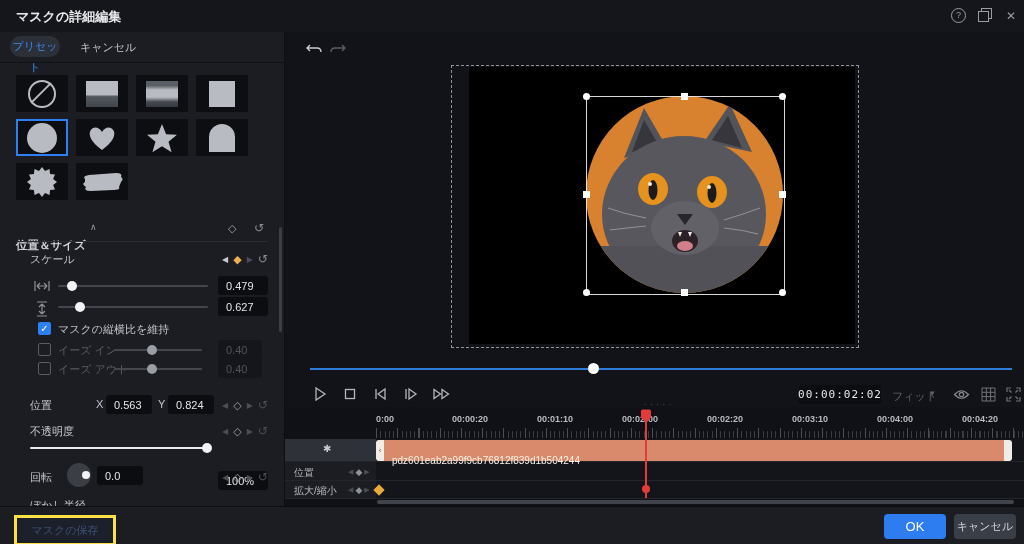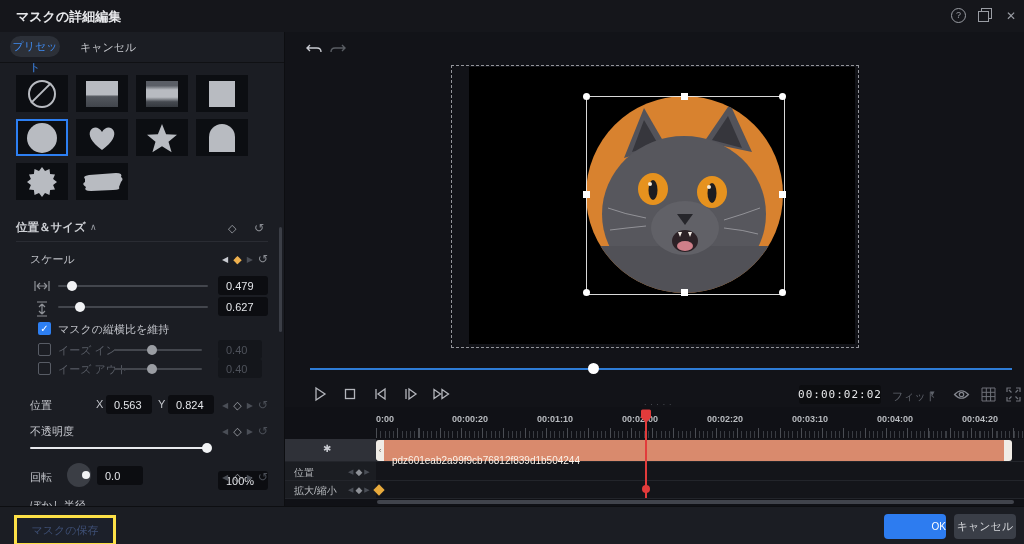--- a/index.html
+++ b/index.html
@@ -67,21 +67,21 @@
   .ticks2{position:absolute;height:10px;background:repeating-linear-gradient(90deg,#4a4d53 0 1px,transparent 1px 21.25px);}
   .trackhead{background:#1b1d22;border-bottom:1px solid #23252b;box-sizing:border-box;}
   .trklbl{font-size:10px;color:#b9bcc0;}
   .trow{background:#14151a;border-bottom:1px solid #23252b;box-sizing:border-box;}
   .cliphandle{width:8px;background:#f0ece6;position:absolute;top:0;height:21px;color:#6b6257;
               font-size:8px;line-height:21px;text-align:center;}
   .scrollbar{height:4px;background:#41444c;border-radius:2px;}
   
   .footer{left:0;top:506px;width:1024px;height:38px;background:#1b1d23;border-top:1px solid #0d0e11;}
   .btn-ok{left:884px;top:7px;width:62px;height:25px;background:#2d7cf0;border-radius:4px;color:#fff;
-          font-size:10px;text-align:right;line-height:25px;}
+          font-size:13px;text-align:center;line-height:25px;}
   .btn-cancel{left:954px;top:7px;width:62px;height:25px;background:#3a3e47;border-radius:4px;color:#d4d6da;
           font-size:11px;text-align:center;line-height:25px;}
   svg{display:block;}
 </style>
 </head>
 <body>
 
 <div id="app">
 
   <div class="abs titlebar"></div>
@@ -135,21 +135,21 @@
       <svg width="30" height="30" viewBox="0 0 30 30">
         <polygon fill="#b8bbc1" points="30,15 26.1,18 28,22.5 23.1,23.1 22.5,28 18,26.1 15,30 12,26.1 7.5,28 6.9,23.1 2,22.5 3.9,18 0,15 3.9,12 2,7.5 6.9,6.9 7.5,2 12,3.9 15,0 18,3.9 22.5,2 23.1,6.9 28,7.5 26.1,12"></polygon>
       </svg>
     </div>
     <div class="abs tile" style="left:76px;top:131px;">
       <svg width="44" height="24" viewBox="0 0 44 24">
         <path d="M5 9 Q2 6 9 5 L36 3 Q43 3 41 7 Q44 9 41 12 L39 17 Q41 20 33 20 L11 21 Q3 21 6 17 Q1 14 5 12 Z" fill="#b8bbc1"></path>
       </svg>
     </div>
 
-    <div class="abs sechead" style="left:16px;top:188px;">位置＆サイズ</div>
+    <div class="abs sechead" style="left:16px;top:206px;">位置＆サイズ</div>
     <span class="abs" style="left:90px;top:190px;font-size:9px;color:#9a9da4;">∧</span>
     <span class="abs kfd" style="left:228px;top:190px;">◇</span>
     <span class="abs undoic" style="left:254px;top:189px;">↺</span>
     <div class="abs divline" style="left:16px;top:209px;width:252px;"></div>
 
     <div class="abs lbl" style="left:30px;top:220px;">スケール</div>
     <div class="abs kfwrap" style="left:222px;top:220px;">
       <span class="kfar">◀</span>
       <span class="kfd orange">◆</span>
       <span class="kfar dim2">▶</span>

